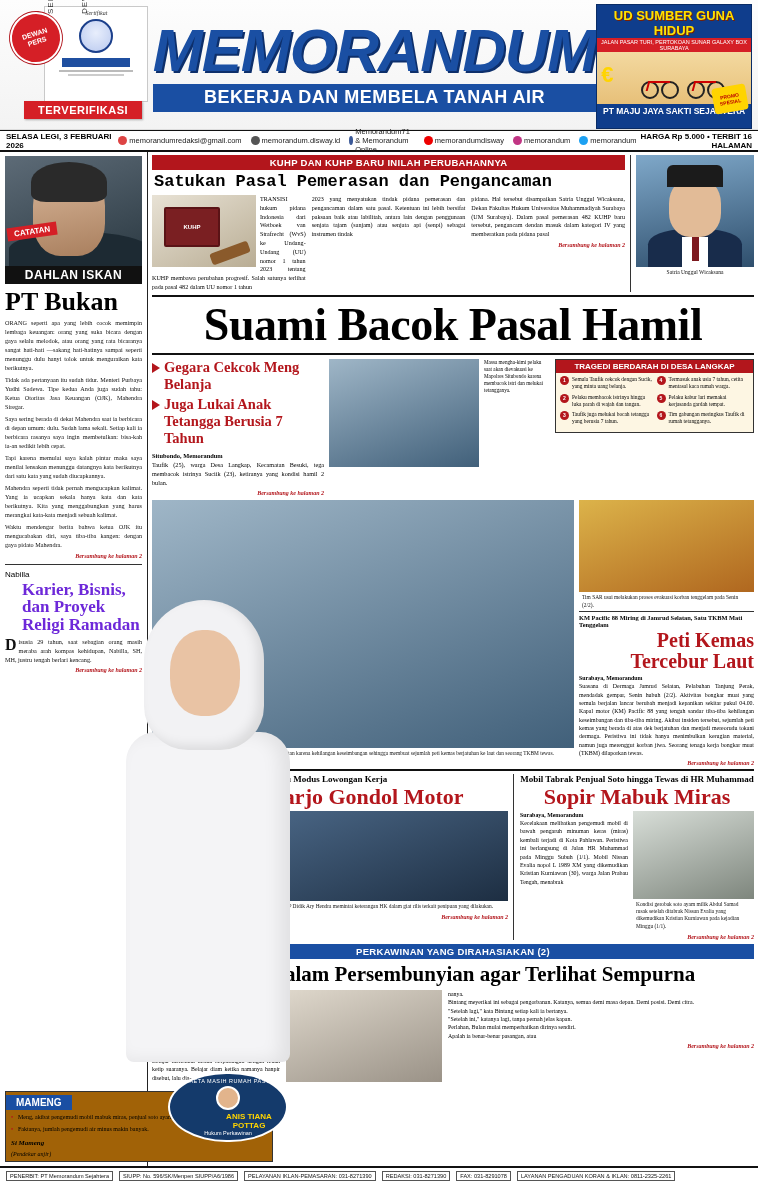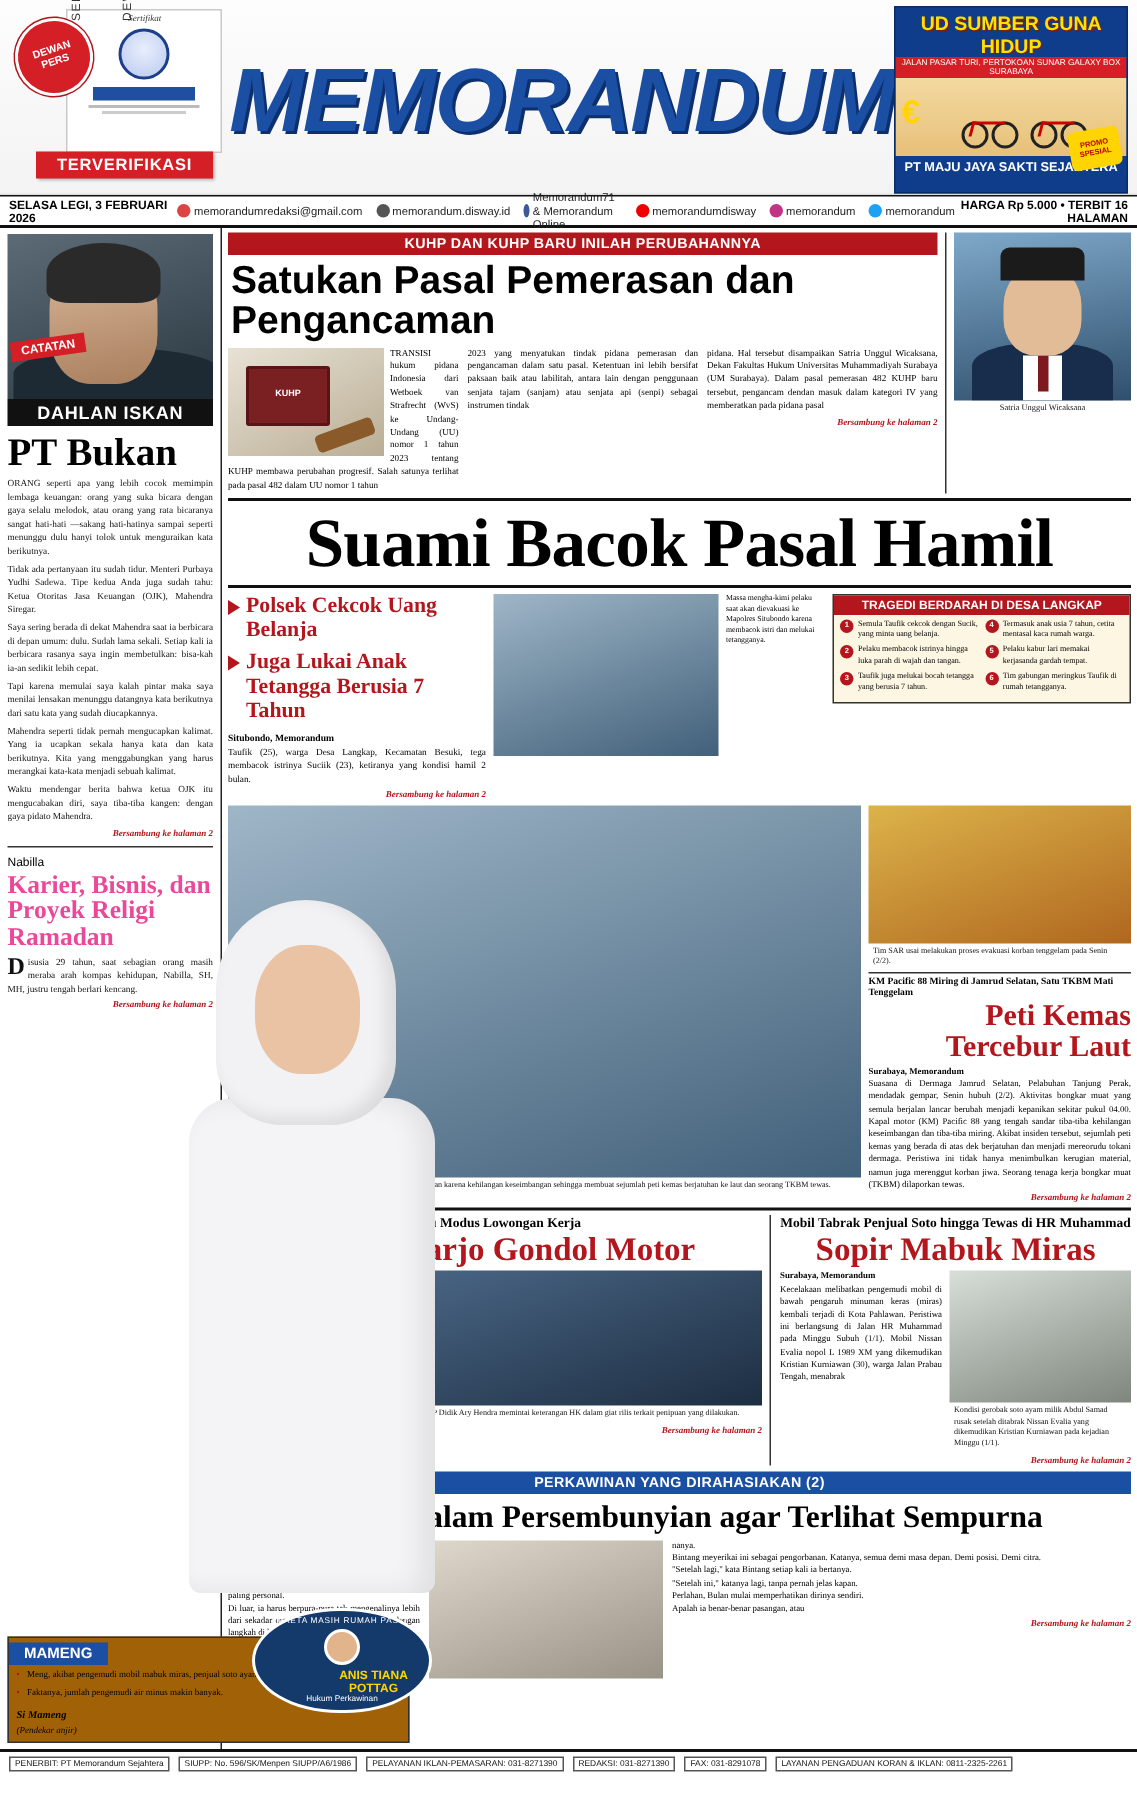--- a/index.html
+++ b/index.html
@@ -140,30 +140,30 @@
   .col-text p { margin-bottom:3px; }
   .dropcap::first-letter { font-size:16px; font-weight:bold; float:left; line-height:.9; padding-right:2px; }
   .bersambung {
     text-align:right; font-size:6px; font-style:italic; color:#b3161c; font-weight:bold;
     margin-top:2px;
   }
   .divider-thin { border-top:1px solid #333; margin:5px 0; }
   .nabilah-tag { font-size:8px; font-weight:normal; font-family:"Liberation Sans",sans-serif; }
   .nabilah-head {
     font-family:"Liberation Serif",serif; font-weight:bold; font-size:17px; line-height:1.05;
-    color:#ec4899; margin:2px 0 4px 0;
+    color:#6d28d9; margin:2px 0 4px 17px;
   }
 
   
   .strip-red {
     background:#b3161c; color:#fff; text-align:center; font-family:"Liberation Sans",sans-serif;
     font-weight:bold; font-size:9.5px; padding:2px 0; letter-spacing:.3px;
   }
   .kuhp-head {
-    font-family:Liberation Sans, sans-serif; font-weight:bold; font-size:26px; line-height:1.05;
+    font-family:Liberation Mono, monospace; font-weight:bold; font-size:17px; line-height:1.05;
     padding:3px 2px 4px 2px;
   }
   .kuhp-row { display:flex; gap:6px; }
   .kuhp-col { font-size:6.1px; line-height:1.45; text-align:justify; flex:1; }
   .kuhp-img {
     width:104px; height:72px; background:linear-gradient(150deg,#e8e2d5,#b9ad94);
     position:relative; overflow:hidden; float:left; margin:0 4px 2px 0;
   }
   .kuhp-book { position:absolute; left:12px; top:12px; width:56px;height:40px;background:#7a1f22;
     border:2px solid #5a1316; border-radius:2px; color:#fff; font-size:6px; font-family:"Liberation Sans",sans-serif;
@@ -280,20 +280,21 @@
         <div class="c-logo"></div>
         <div class="c-bar"></div>
         <div class="c-line"></div>
         <div class="c-line2"></div>
       </div>
       <div class="verif">TERVERIFIKASI</div>
     </div>
 
     <div class="title-block">
       <div class="title-main">MEMORANDUM</div>
+      <div class="title-bar">BEKERJA DAN MEMBELA TANAH AIR</div>
     </div>
 
     <div class="ad-block">
       <div class="ad-title">UD SUMBER GUNA HIDUP</div>
       <div class="ad-sub">JALAN PASAR TURI, PERTOKOAN SUNAR GALAXY BOX SURABAYA</div>
       <div class="ad-bikes">
         <div class="euro">€</div>
         <div class="bike" style="left:44px;">
             <div class="w"></div>
             <div class="w w2"></div>
@@ -404,21 +405,21 @@
       <div class="rule-black" style="margin:3px 0 0 0;"></div>
 
       <div class="mega-head">Suami Bacok Pasal Hamil</div>
       <div class="rule-black"></div>
 
       <div style="display:flex; gap:5px; margin-top:4px;">
         <div style="width:172px;">
           <div class="sub-list">
             <div class="sub-item">
               <span class="tri"></span>
-              <span>Polsek Cekcok Uang Belanja</span>
+              <span>Gegara Cekcok Meng Belanja</span>
             </div>
             <div class="sub-item">
               <span class="tri"></span>
               <span>Juga Lukai Anak Tetangga Berusia 7 Tahun</span>
             </div>
           </div>
           <div class="lead-text">
             <b>Situbondo, Memorandum</b><br>
             <span>Taufik (25), warga Desa Langkap, Kecamatan Besuki, tega membacok istrinya Suciik (23), ketiranya yang kondisi hamil 2 bulan.</span>
           </div>

